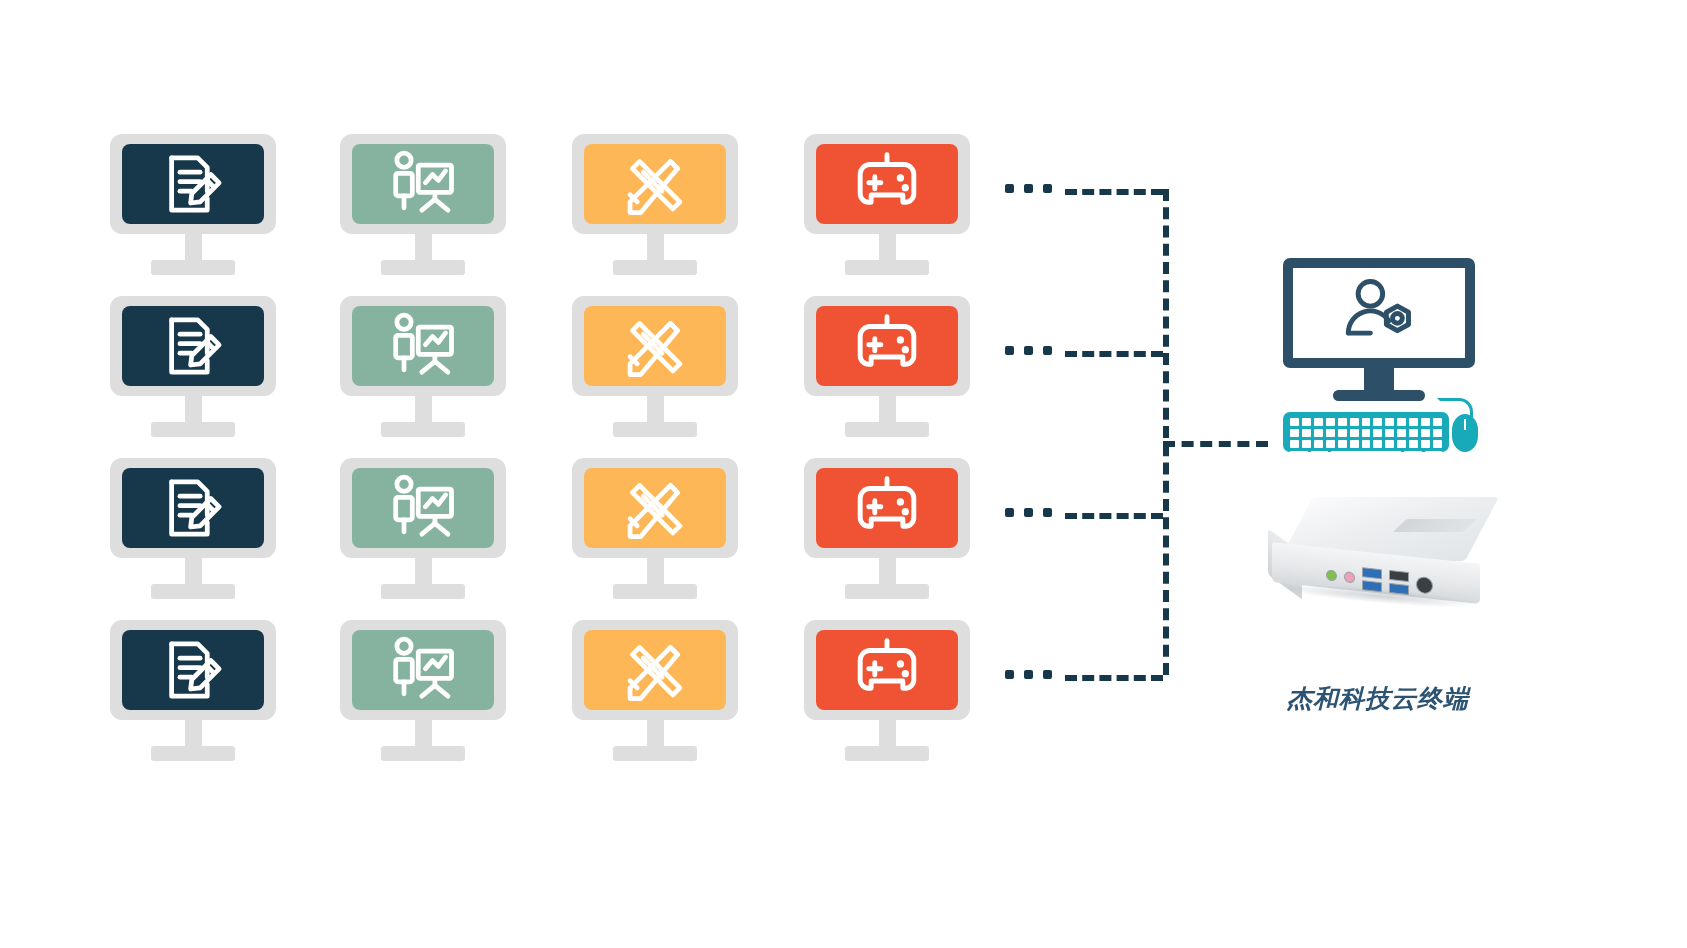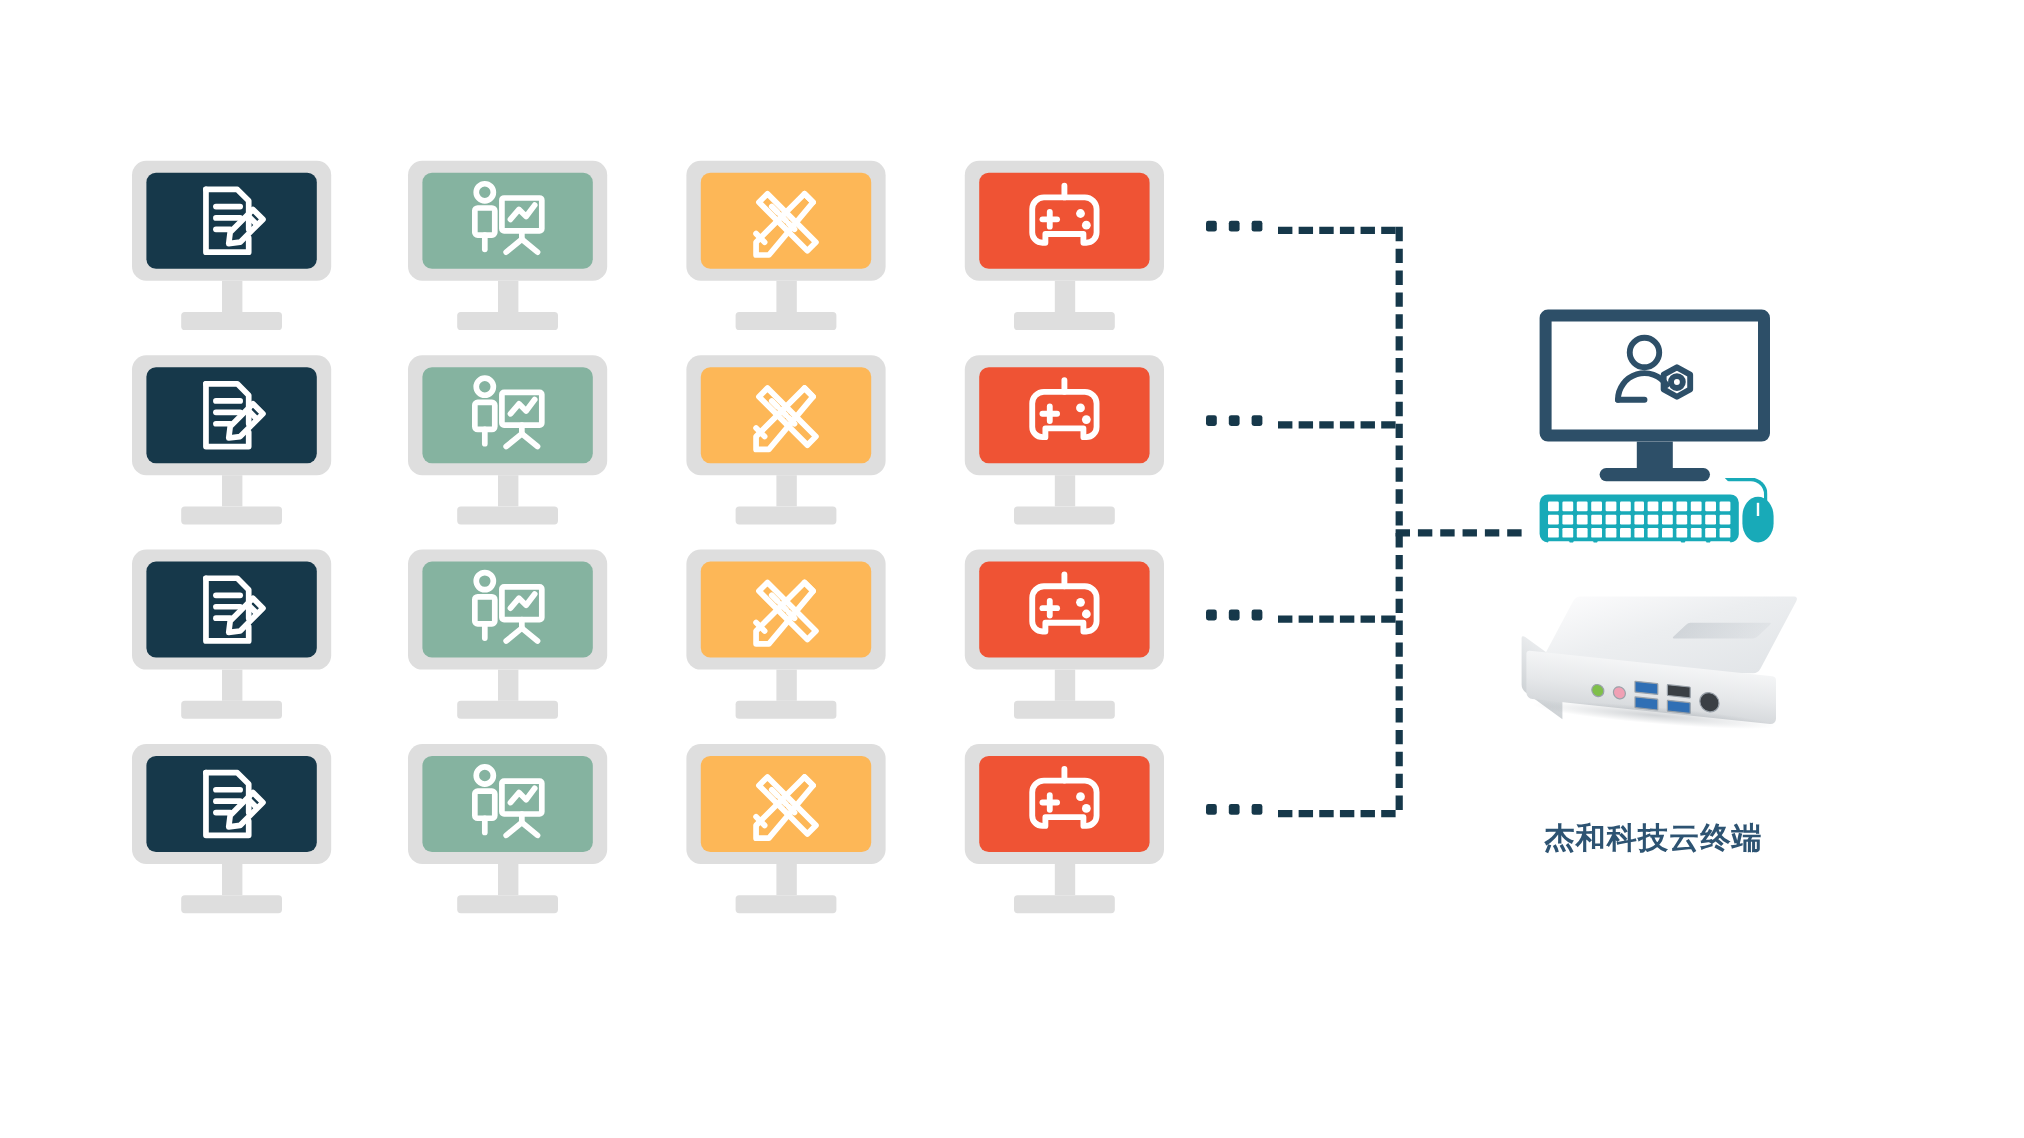--- a/index.html
+++ b/index.html
@@ -1,21 +1,21 @@
 <!DOCTYPE html>
 <html><head>
 <meta charset="utf-8">
 <style>
   html,body{margin:0;padding:0;}
   body{
     width:1687px;height:948px;background:#ffffff;
     font-family:"Liberation Sans","DejaVu Sans",sans-serif;
     overflow:hidden;position:relative;
   }
-  #stage{position:absolute;inset:0;}
+  #stage{position:absolute;inset:0;font-style:italic;}
 
   
   .monitor{position:absolute;width:166px;}
   .mon-bezel{
     width:166px;height:100px;border-radius:12px;background:#dedede;
     display:flex;align-items:center;justify-content:center;
     box-sizing:border-box;
   }
   .mon-screen{
     width:142px;height:80px;border-radius:8px;

